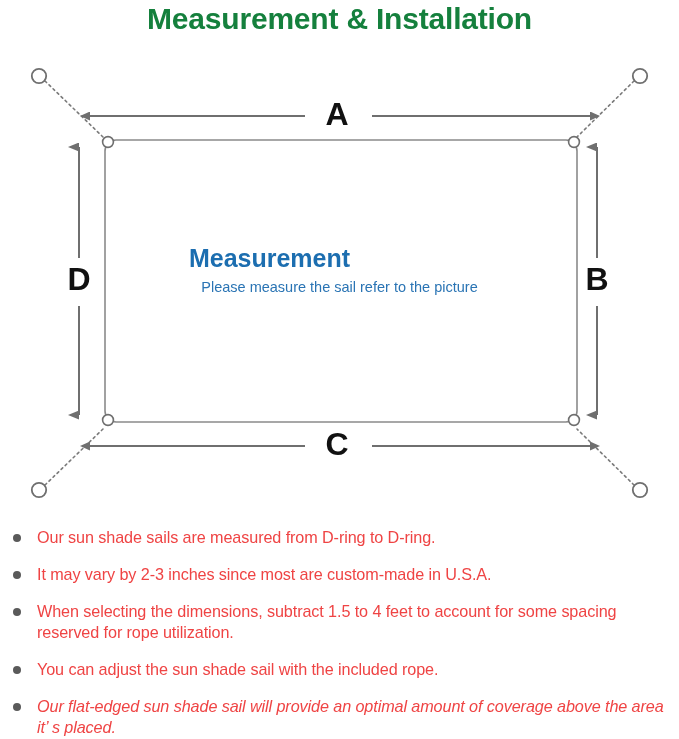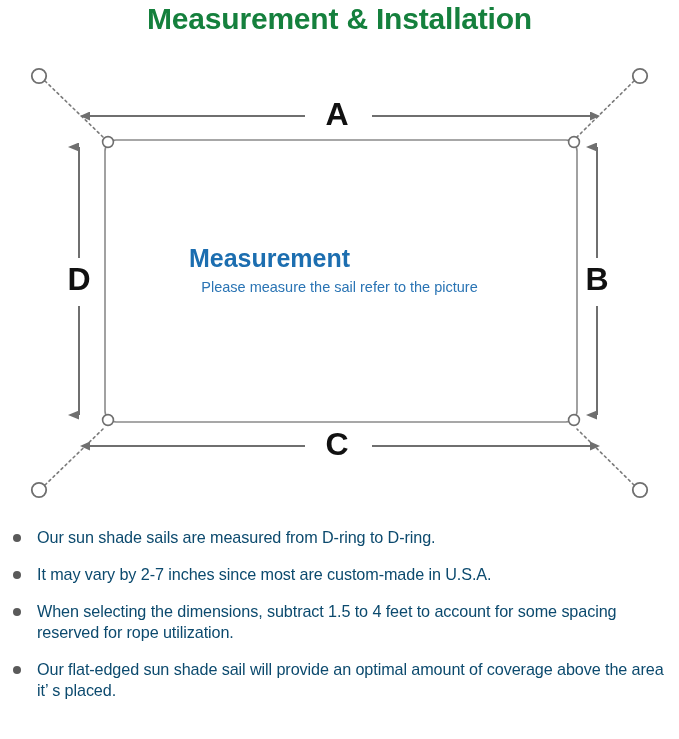--- a/index.html
+++ b/index.html
@@ -94,25 +94,25 @@
     position: absolute;
     left: 10px;
     top: 527px;
     width: 665px;
   }
   .note {
     position: relative;
     padding-left: 27px;
     font-size: 16.2px;
     line-height: 21px;
-    color: #0c4a6e;
+    color: #ef4444;
     margin-bottom: 16px;
     letter-spacing: -0.1px;
   }
-  .note:last-child { margin-bottom: 0; }
+  .note:last-child { margin-bottom: 0; font-style: italic; }
   .note .bullet {
     position: absolute;
     left: 3px;
     top: 7px;
     width: 8px;
     height: 8px;
     border-radius: 50%;
     background: #5a5a5a;
   }
 </style>
@@ -188,25 +188,29 @@
   <div class="dim-letter dim-c">C</div>
   <div class="dim-letter dim-d">D</div>
 
   <div class="notes">
     <div class="note">
       <span class="bullet"></span>
       <span>Our sun shade sails are measured from D-ring to D-ring.</span>
     </div>
     <div class="note">
       <span class="bullet"></span>
-      <span>It may vary by 2-7 inches since most are custom-made in U.S.A.</span>
+      <span>It may vary by 2-3 inches since most are custom-made in U.S.A.</span>
     </div>
     <div class="note">
       <span class="bullet"></span>
       <span>When selecting the dimensions, subtract 1.5 to 4 feet to account for some spacing reserved for rope utilization.</span>
     </div>
     <div class="note">
       <span class="bullet"></span>
+      <span>You can adjust the sun shade sail with the included rope.</span>
+    </div>
+    <div class="note">
+      <span class="bullet"></span>
       <span>Our flat-edged sun shade sail will provide an optimal amount of coverage above the area it’  s placed.</span>
     </div>
   </div>
 
 </div>
 
 </body></html>

